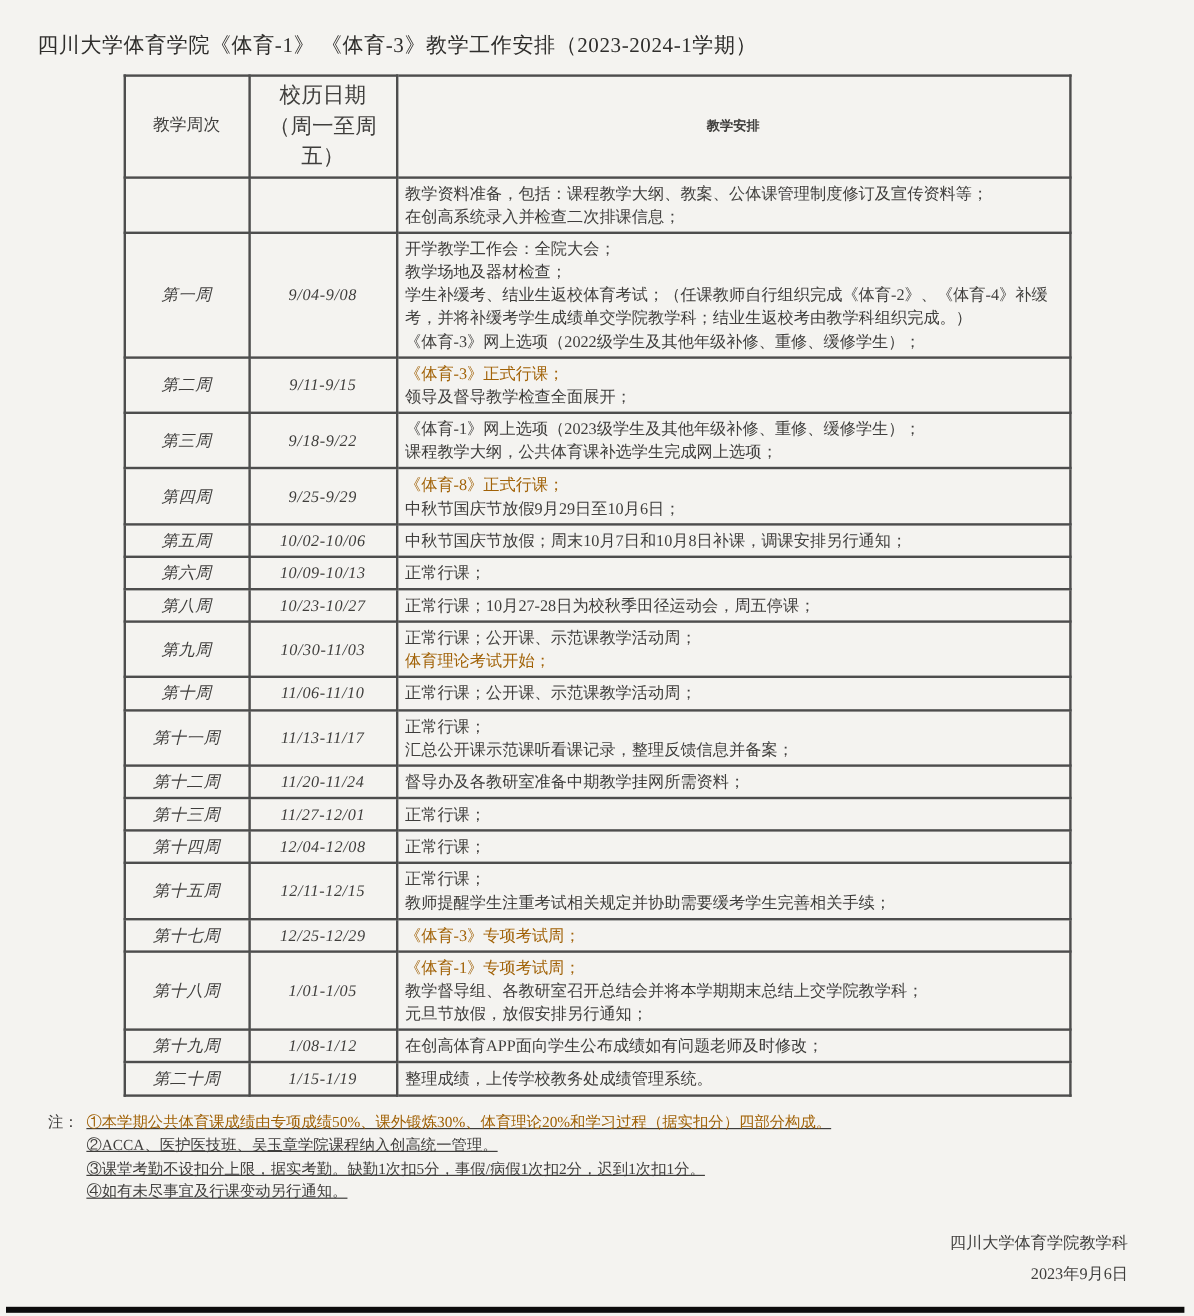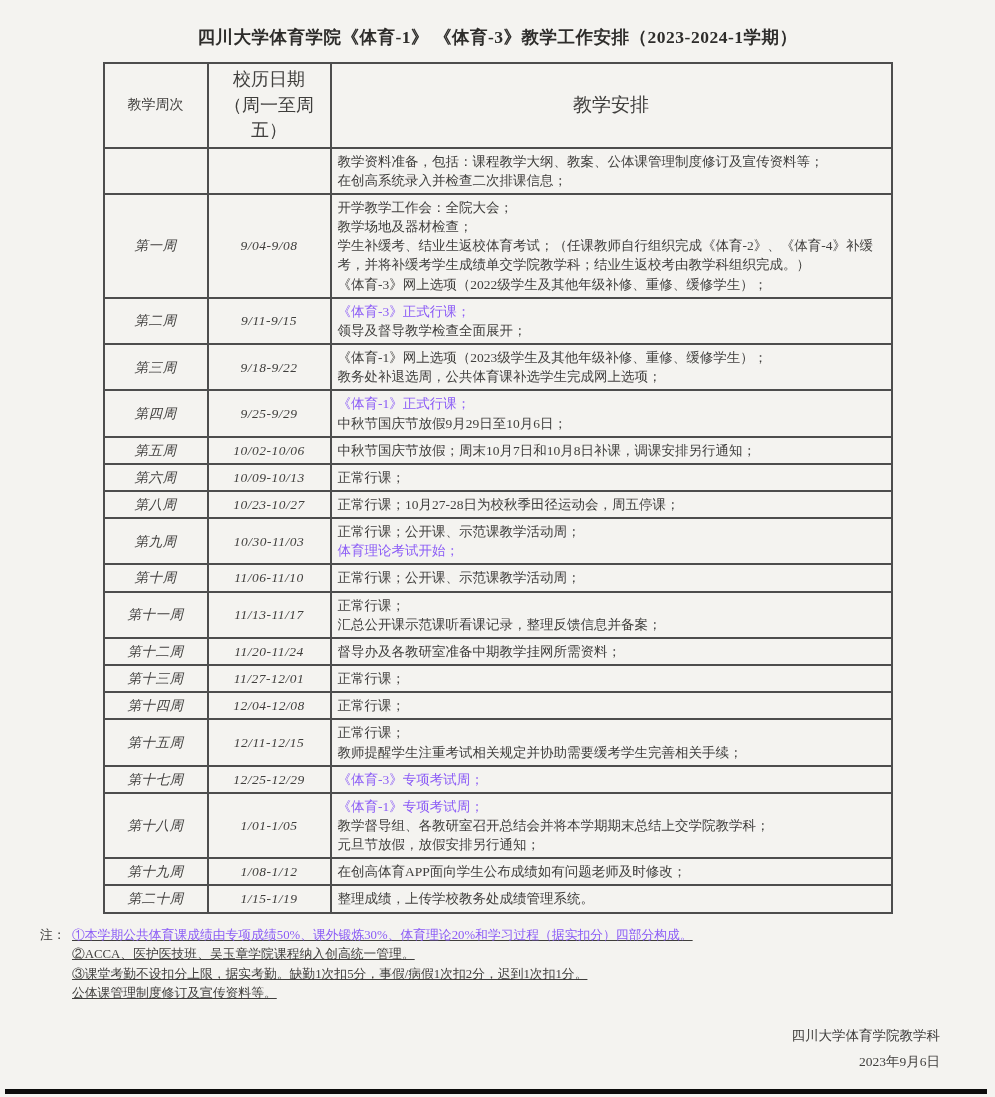--- a/index.html
+++ b/index.html
@@ -11,49 +11,50 @@
     position:relative;
     width:995px;height:1097px;
     margin:0 auto;
     background:#f4f3f0;
     color:#3f3e3c;
     overflow:hidden;
     box-sizing:border-box;
   }
   .doc-title{
     padding-top:25px;
-    text-align:center;
+    text-align:left;
     font-size:17.5px;
-    font-weight:bold;
+    font-weight:normal;
     letter-spacing:0.5px;
     color:#2e2d2b;
+    margin-left:31px;
   }
   table.schedule{
     margin:13px auto 12px auto;
     width:790px;
     border-collapse:collapse;
     table-layout:fixed;
     font-size:13.5px;
   }
   table.schedule th, table.schedule td{
     border:2px solid #4d4d4d;
     vertical-align:middle;
     padding:3px 6px;
     line-height:1.42;
   }
   col.c-week{width:104px;}
   col.c-dates{width:123px;}
   th{font-weight:normal;color:#3f3e3c;}
   th.h-week{font-size:14px;}
   th.h-dates{font-size:18px;line-height:1.25;}
-  th.h-sched{font-size:19px;}
+  th.h-sched{font-size:11px;font-weight:bold;}
   td.week,td.dates{text-align:center;letter-spacing:0.5px;font-style:italic;}
   td.sched{text-align:left;padding:3px 10px;}
   td.sched .line{min-height:18px;}
-  .red{color:#8b5cf6;}
+  .red{color:#a16207;}
   .notes{
     margin:11px 0 0 40px;
     width:900px;
     font-size:12.8px;
     line-height:1.52;
   }
   .notes .note-row{display:flex;}
   .notes .notes-label{flex:0 0 32px;}
   .notes .note-items{flex:1;text-decoration:underline;}
   .signature{
@@ -119,28 +120,28 @@
           <td class="sched">
             <div class="line red">《体育-3》正式行课；</div>
             <div class="line">领导及督导教学检查全面展开；</div>
           </td>
         </tr>
         <tr>
           <td class="week">第三周</td>
           <td class="dates">9/18-9/22</td>
           <td class="sched">
             <div class="line">《体育-1》网上选项（2023级学生及其他年级补修、重修、缓修学生）；</div>
-            <div class="line">教务处补退选周，公共体育课补选学生完成网上选项；</div>
+            <div class="line">课程教学大纲，公共体育课补选学生完成网上选项；</div>
           </td>
         </tr>
         <tr>
           <td class="week">第四周</td>
           <td class="dates">9/25-9/29</td>
           <td class="sched">
-            <div class="line red">《体育-1》正式行课；</div>
+            <div class="line red">《体育-8》正式行课；</div>
             <div class="line">中秋节国庆节放假9月29日至10月6日；</div>
           </td>
         </tr>
         <tr>
           <td class="week">第五周</td>
           <td class="dates">10/02-10/06</td>
           <td class="sched">
             <div class="line">中秋节国庆节放假；周末10月7日和10月8日补课，调课安排另行通知；</div>
           </td>
         </tr>
@@ -243,21 +244,21 @@
       </tbody>
   </table>
 
   <div class="notes">
     <div class="note-row">
       <div class="notes-label">注：</div>
       <div class="note-items">
           <div class="red">①本学期公共体育课成绩由专项成绩50%、课外锻炼30%、体育理论20%和学习过程（据实扣分）四部分构成。</div>
           <div class="">②ACCA、医护医技班、吴玉章学院课程纳入创高统一管理。</div>
           <div class="">③课堂考勤不设扣分上限，据实考勤。缺勤1次扣5分，事假/病假1次扣2分，迟到1次扣1分。</div>
-          <div class="">公体课管理制度修订及宣传资料等。</div>
+          <div class="">④如有未尽事宜及行课变动另行通知。</div>
         </div>
     </div>
   </div>
 
   <div class="signature">
     <div>四川大学体育学院教学科</div>
     <div>2023年9月6日</div>
   </div>
 
   <div class="scan-edge-bar"></div>

